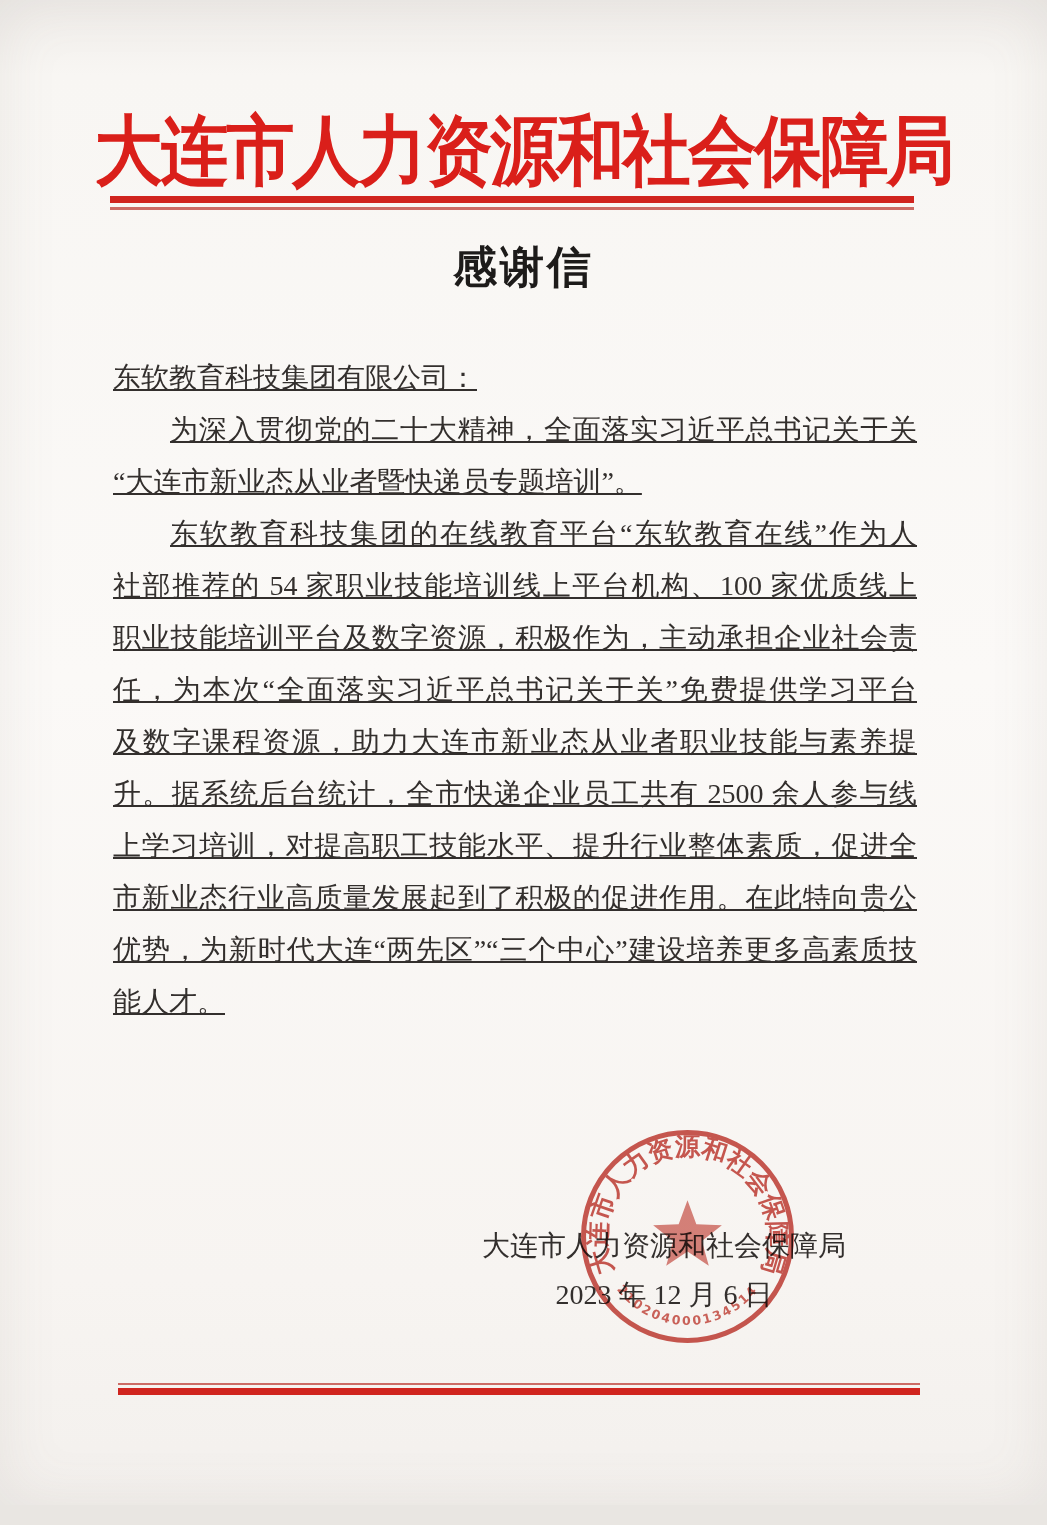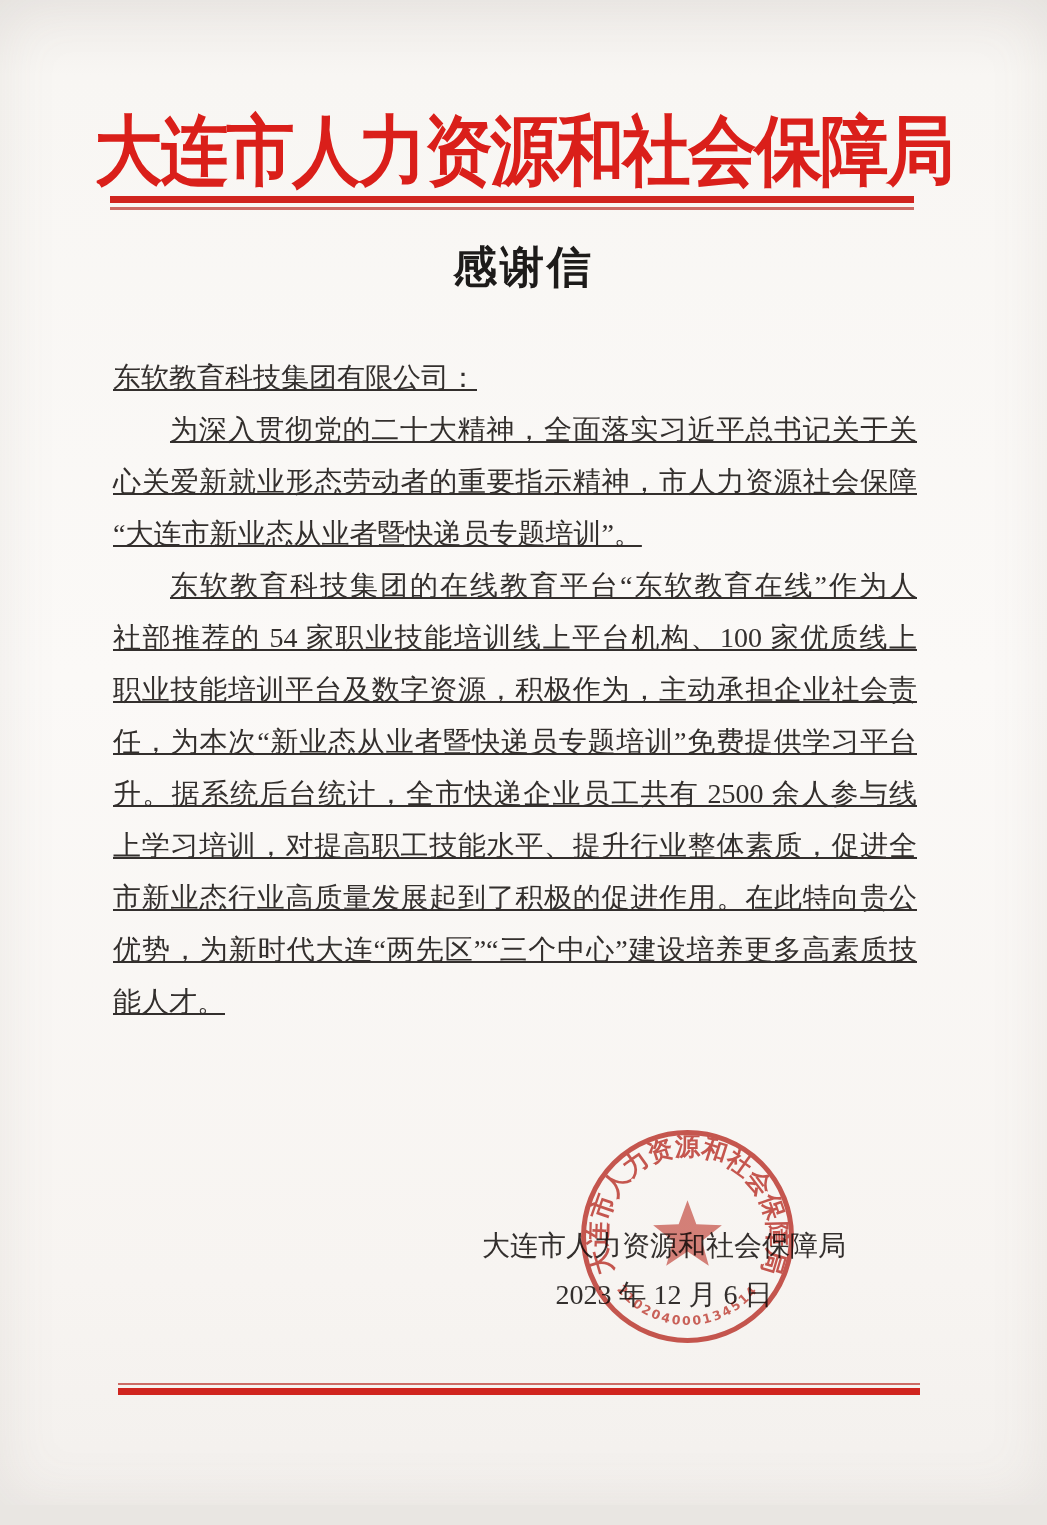--- a/index.html
+++ b/index.html
@@ -110,26 +110,26 @@
   <div class="rule rule-top">
     <div class="thick"></div>
     <div class="thin"></div>
   </div>
 
   <h1 class="doc-title">感谢信</h1>
 
   <div class="body-block">
     <div class="line">东软教育科技集团有限公司：</div>
     <div class="line fill indent">为深入贯彻党的二十大精神，全面落实习近平总书记关于关</div>
-    <div class="line fill">心关爱新就业形态劳动者的重要指示精神，市人力资源社会保障</div>
     <div class="line">“大连市新业态从业者暨快递员专题培训”。</div>
     <div class="line fill indent">东软教育科技集团的在线教育平台“东软教育在线”作为人</div>
     <div class="line fill">社部推荐的 54 家职业技能培训线上平台机构、100 家优质线上</div>
     <div class="line fill">职业技能培训平台及数字资源，积极作为，主动承担企业社会责</div>
-    <div class="line fill">任，为本次“新业态从业者暨快递员专题培训”免费提供学习平台</div>
+    <div class="line fill">任，为本次“全面落实习近平总书记关于关”免费提供学习平台</div>
+    <div class="line fill">及数字课程资源，助力大连市新业态从业者职业技能与素养提</div>
     <div class="line fill">升。据系统后台统计，全市快递企业员工共有 2500 余人参与线</div>
     <div class="line fill">上学习培训，对提高职工技能水平、提升行业整体素质，促进全</div>
     <div class="line fill">市新业态行业高质量发展起到了积极的促进作用。在此特向贵公</div>
     <div class="line fill">优势，为新时代大连“两先区”“三个中心”建设培养更多高素质技</div>
     <div class="line">能人才。</div>
   </div>
 
   <div class="closing-signer">大连市人力资源和社会保障局</div>
 
   <div class="closing-date">2023 年 12 月 6 日</div>

